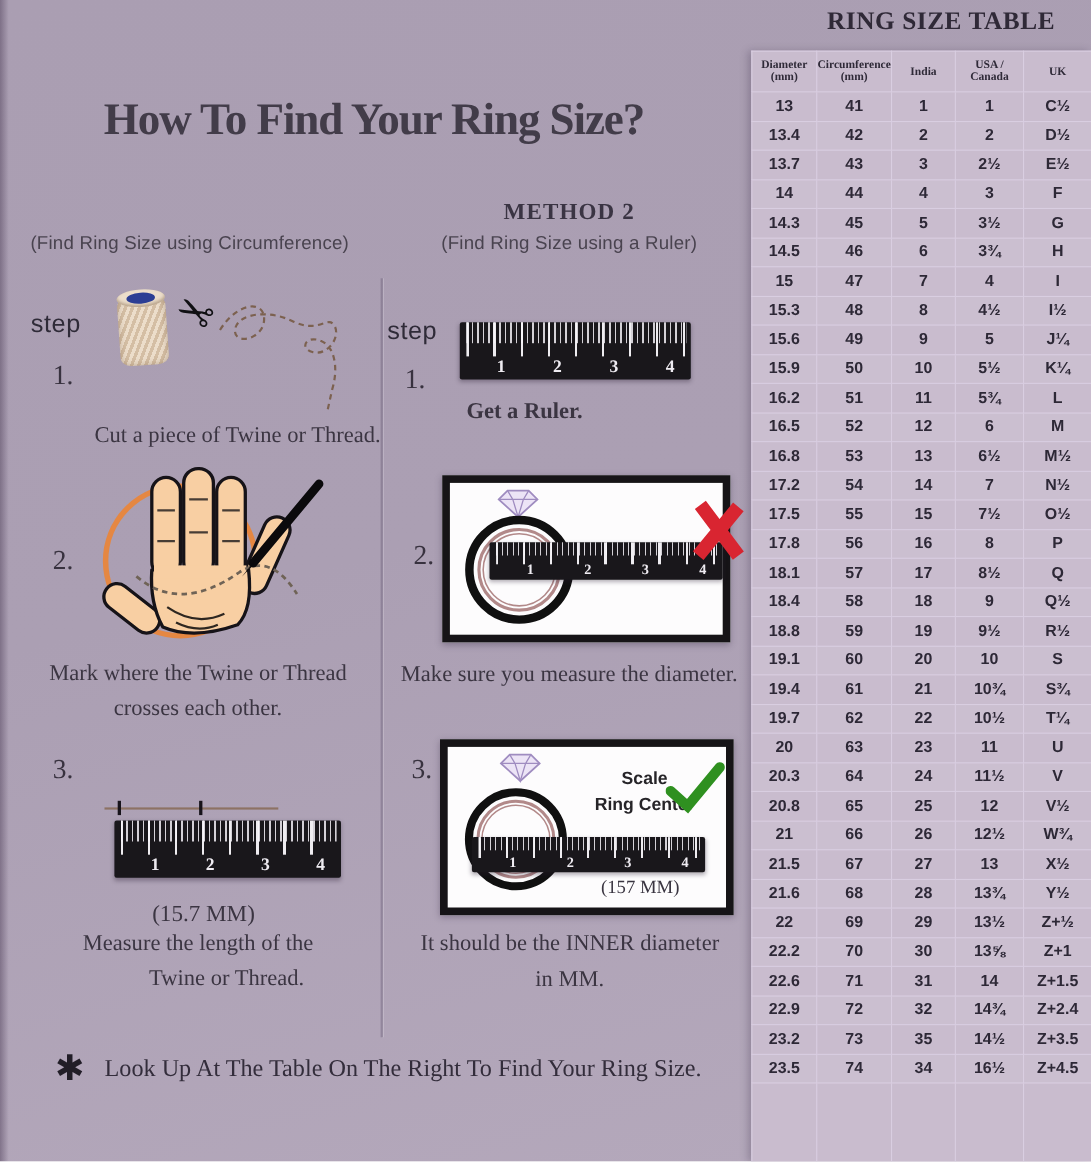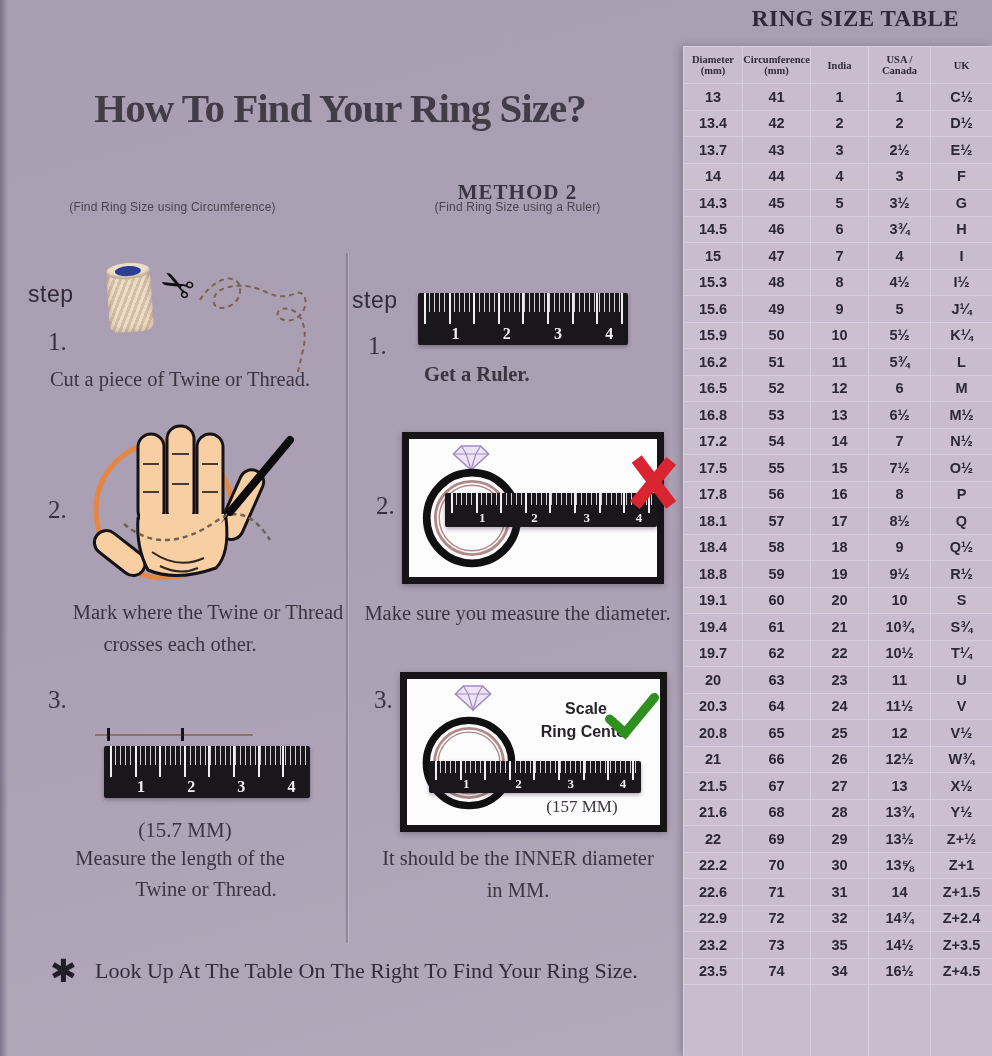--- a/index.html
+++ b/index.html
@@ -10,22 +10,22 @@
   .center{text-align:center;}
 
   
   .left-edge{left:0;top:0;width:8px;height:100%;
     background:linear-gradient(90deg,rgba(90,75,100,.55),rgba(90,75,100,0));}
 
   
   .main-title{left:0;top:84px;width:680px;font-size:41px;font-weight:700;
     letter-spacing:-1px;color:#423c49;}
   .method-title{top:180px;width:345px;font-size:21px;font-weight:600;letter-spacing:1px;}
-  .method-sub{top:200px;width:345px;font-family:"Liberation Sans",sans-serif;
-    font-size:12px;color:#49434f;letter-spacing:.2px;}
+  .method-sub{top:211px;width:345px;font-family:"Liberation Sans",sans-serif;
+    font-size:17px;color:#49434f;letter-spacing:.2px;}
   .col-divider{left:346px;top:253px;width:2px;height:690px;
     background:rgba(82,68,95,.32);box-shadow:1px 0 0 rgba(255,255,255,.22);}
 
   .step-word{font-family:"Liberation Sans",sans-serif;font-size:23px;color:#2f2b38;letter-spacing:.5px;}
   .step-num{font-size:25px;color:#38323f;}
   .instr{font-size:20.5px;color:#3b3542;}
   .measure-note{font-size:21px;color:#3b3542;}
 
   
   .ruler{position:absolute;background:#19171b;border-radius:2px;box-shadow:0 2px 4px rgba(40,30,50,.35);}
@@ -96,21 +96,21 @@
     <div class="spool-top">
       <div class="spool-hole"></div>
     </div>
   </div>
   <div class="abs scissors">✂</div>
   <svg class="abs" style="left:198px;top:262px;" width="118" height="115" viewBox="0 0 118 115">
     <path d="M2,38 C18,12 44,10 42,30 C40,48 12,52 16,36 C20,22 48,20 68,30 C92,42 100,24 106,34 C112,44 100,62 86,58 C74,55 80,42 94,48 C106,53 110,72 104,92 L100,110" fill="none" stroke="#7c614f" stroke-width="2" stroke-dasharray="5 4"></path>
   </svg>
 
   <div class="abs step-num" style="left:48px;top:328px;">1.</div>
-  <div class="abs instr center" style="left:0;top:368px;width:360px;">Cut a piece of Twine or Thread.</div>
+  <div class="abs instr center" style="left:0;top:385px;width:360px;padding-left:36px;">Cut a piece of Twine or Thread.</div>
 
   <div class="abs step-num" style="left:48px;top:496px;">2.</div>
   <svg class="abs" style="left:88px;top:424px;" width="212" height="164" viewBox="0 0 212 164">
     <circle cx="76" cy="86" r="68" fill="none" stroke="#e8863c" stroke-width="5" opacity=".95"></circle>
     <g transform="rotate(-52 30 120)">
         <rect x="12" y="98" width="24" height="58" rx="12" fill="#f8cfa3" stroke="#161318" stroke-width="3"></rect>
       </g>
     <rect x="50" y="10" width="26" height="90" rx="13" fill="#f8cfa3" stroke="#161318" stroke-width="3"></rect>
     <rect x="79" y="2" width="27" height="98" rx="13" fill="#f8cfa3" stroke="#161318" stroke-width="3"></rect>
     <rect x="109" y="10" width="26" height="92" rx="13" fill="#f8cfa3" stroke="#161318" stroke-width="3"></rect>
@@ -118,21 +118,21 @@
         <rect x="141" y="44" width="24" height="74" rx="12" fill="#f8cfa3" stroke="#161318" stroke-width="3"></rect>
       </g>
     <path d="M50,94 h88 q4,36 -10,50 q-40,14 -68,2 q-12,-22 -10,-52 z" fill="#f8cfa3" stroke="#161318" stroke-width="3" stroke-linejoin="round"></path>
     <rect x="52" y="90" width="84" height="12" fill="#f8cfa3"></rect>
     <path d="M55,40 h16 M84,30 h17 M114,40 h16 M55,68 h16 M84,60 h17 M114,68 h16" stroke="#473d35" stroke-width="2" fill="none"></path>
     <path d="M64,128 q26,18 52,6 M72,142 q20,10 38,2" stroke="#2e2721" stroke-width="2" fill="none"></path>
     <path d="M36,100 q40,34 94,-4 q28,-18 52,20" fill="none" stroke="#6f6356" stroke-width="2.5" stroke-dasharray="5 4"></path>
     <path d="M202,16 L142,88" stroke="#0b0a0c" stroke-width="8" stroke-linecap="round"></path>
     <path d="M145,84 L132,100 L141,91 Z" fill="#0b0a0c"></path>
   </svg>
-  <div class="abs instr center" style="left:0;top:601px;width:360px;margin-left:28px;">Mark where the Twine or Thread</div>
+  <div class="abs instr center" style="left:0;top:601px;width:360px;">Mark where the Twine or Thread</div>
   <div class="abs instr center" style="left:0;top:633px;width:360px;">crosses each other.</div>
 
   <div class="abs step-num" style="left:48px;top:686px;">3.</div>
   <div class="abs measure-line">
     <span class="tick" style="left:12px;"></span>
     <span class="tick" style="left:86px;"></span>
   </div>
   <div class="ruler" style="left:104px;top:746px;width:206px;height:52px;">
     <div class="minor"></div>
     <div class="major"></div>

